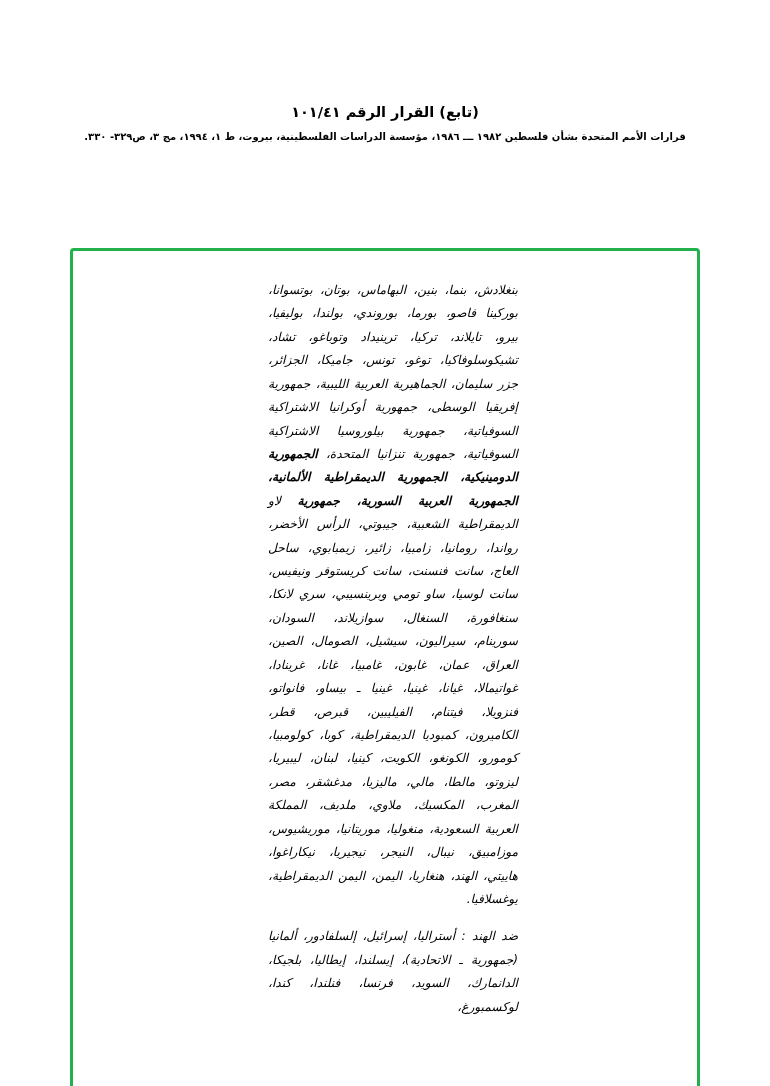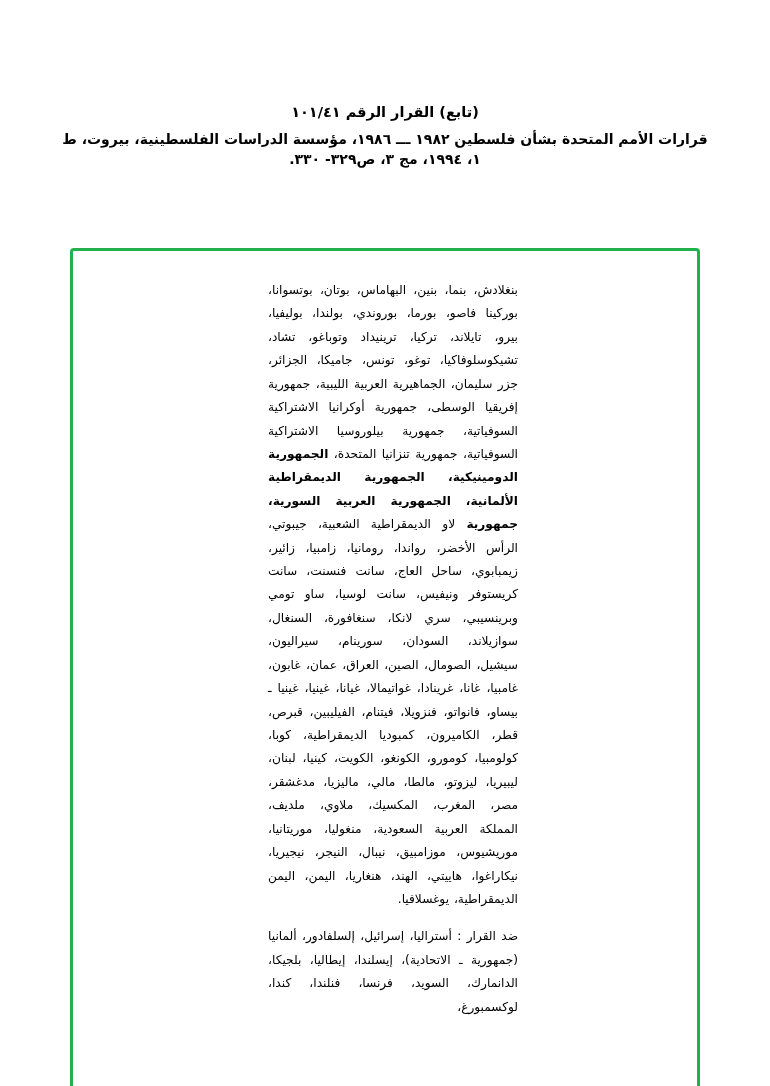--- a/index.html
+++ b/index.html
@@ -28,21 +28,21 @@
   .doc-title {
     font-family: "DejaVu Sans", sans-serif;
     font-size: 14.5px;
     font-weight: bold;
     letter-spacing: 0px;
     direction: rtl;
     margin-bottom: 10px;
   }
   .doc-source {
     font-family: "DejaVu Sans", sans-serif;
-    font-size: 14px;
+    font-size: 10px;
     font-weight: bold;
     direction: rtl;
     padding: 0 60px;
     line-height: 1.4;
   }
   .frame {
     position: absolute;
     top: 144px;
     right: 70px;
     left: 70px;
@@ -52,20 +52,21 @@
     box-sizing: border-box;
     background: #ffffff;
   }
   .content {
     position: absolute;
     top: 28px;
     right: 0;
     left: 16px;
     padding: 0 32px;
     direction: rtl;
+    font-style: italic;
   }
   .col {
     width: 250px;
     margin: 0 auto;
     direction: rtl;
     text-align: justify;
   }
   .para {
     font-family: "DejaVu Sans", sans-serif;
     font-size: 12.2px;
@@ -95,19 +96,19 @@
     <div class="doc-title">(تابع) القرار الرقم ١٠١/٤١</div>
     <div class="doc-source">قرارات الأمم المتحدة بشأن فلسطين ١٩٨٢ ـــ ١٩٨٦، مؤسسة الدراسات الفلسطينية، بيروت، ط ١، ١٩٩٤، مج ٣، ص٣٢٩- ٣٣٠.</div>
   </div>
 
   <div class="frame" style="border-color: rgb(34, 177, 76);">
     <div class="content">
       <div class="col">
 
         <p class="para"><span>بنغلادش، بنما، بنين، البهاماس، بوتان، بوتسوانا، بوركينا فاصو، بورما، بوروندي، بولندا، بوليفيا، بيرو، تايلاند، تركيا، ترينيداد وتوباغو، تشاد، تشيكوسلوفاكيا، توغو، تونس، جاميكا، الجزائر، جزر سليمان، الجماهيرية العربية الليبية، جمهورية إفريقيا الوسطى، جمهورية أوكرانيا الاشتراكية السوفياتية، جمهورية بيلوروسيا الاشتراكية السوفياتية، جمهورية تنزانيا المتحدة، </span><span class="seg-bold">الجمهورية الدومينيكية، الجمهورية الديمقراطية الألمانية، الجمهورية العربية السورية، جمهورية</span><span> لاو الديمقراطية الشعبية، جيبوتي، الرأس الأخضر، رواندا، رومانيا، زامبيا، زائير، زيمبابوي، ساحل العاج، سانت فنسنت، سانت كريستوفر ونيفيس، سانت لوسيا، ساو تومي وبرينسيبي، سري لانكا، سنغافورة، السنغال، سوازيلاند، السودان، سورينام، سيراليون، سيشيل، الصومال، الصين، العراق، عمان، غابون، غامبيا، غانا، غرينادا، غواتيمالا، غيانا، غينيا، غينيا ـ بيساو، فانواتو، فنزويلا، فيتنام، الفيليبين، قبرص، قطر، الكاميرون، كمبوديا الديمقراطية، كوبا، كولومبيا، كومورو، الكونغو، الكويت، كينيا، لبنان، ليبيريا، ليزوتو، مالطا، مالي، ماليزيا، مدغشقر، مصر، المغرب، المكسيك، ملاوي، ملديف، المملكة العربية السعودية، منغوليا، موريتانيا، موريشيوس، موزامبيق، نيبال، النيجر، نيجيريا، نيكاراغوا، هاييتي، الهند، هنغاريا، اليمن، اليمن الديمقراطية، يوغسلافيا.</span></p>
 
-        <p class="para para-against"><span class="label-against">ضد القرار :</span> <span>أستراليا، إسرائيل، إلسلفادور، ألمانيا (جمهورية ـ الاتحادية)، إيسلندا، إيطاليا، بلجيكا، الدانمارك، السويد، فرنسا، فنلندا، كندا، لوكسمبورغ،</span></p>
+        <p class="para para-against"><span class="label-against">ضد الهند :</span> <span>أستراليا، إسرائيل، إلسلفادور، ألمانيا (جمهورية ـ الاتحادية)، إيسلندا، إيطاليا، بلجيكا، الدانمارك، السويد، فرنسا، فنلندا، كندا، لوكسمبورغ،</span></p>
 
       </div>
     </div>
   </div>
 
 </div>
 
 </body></html>

